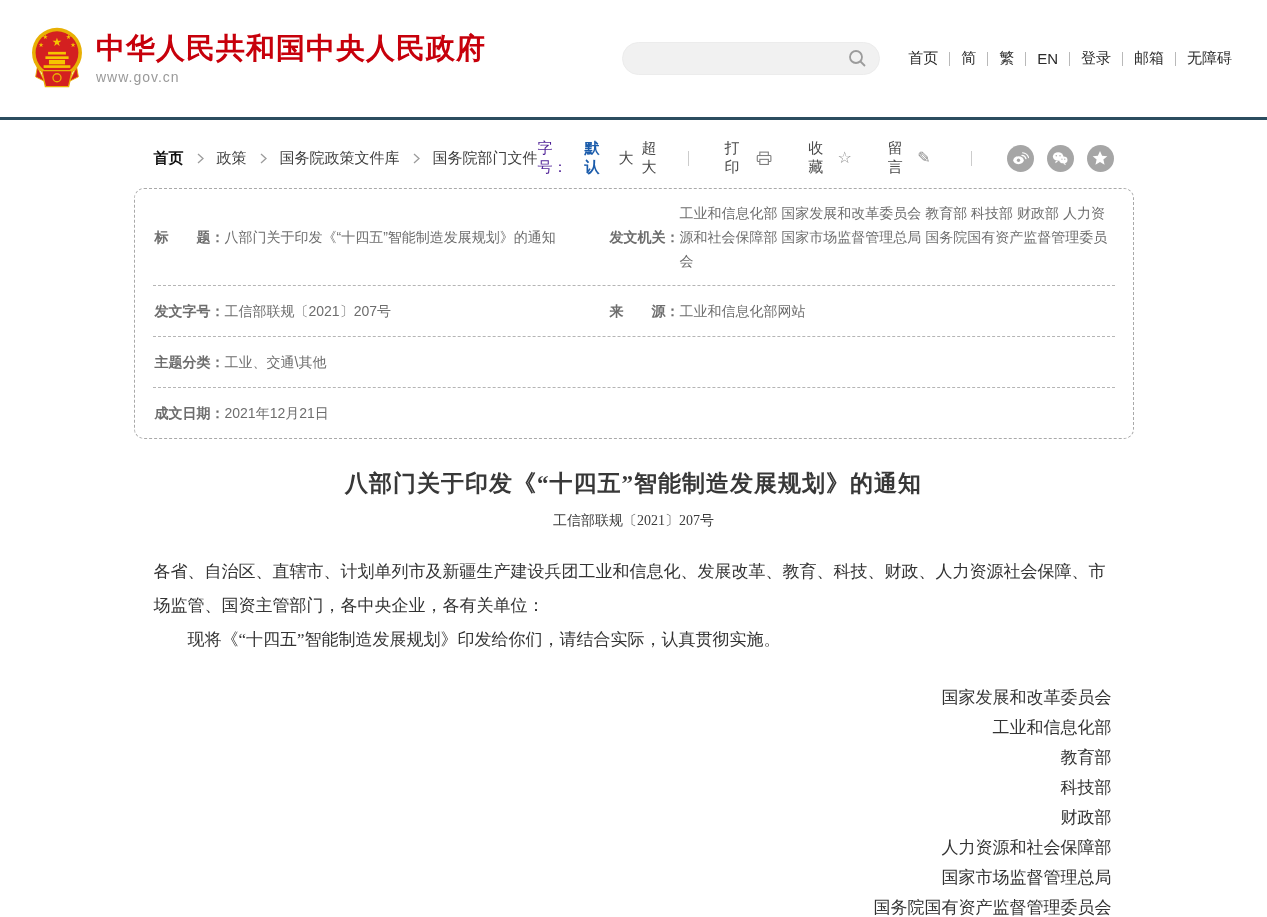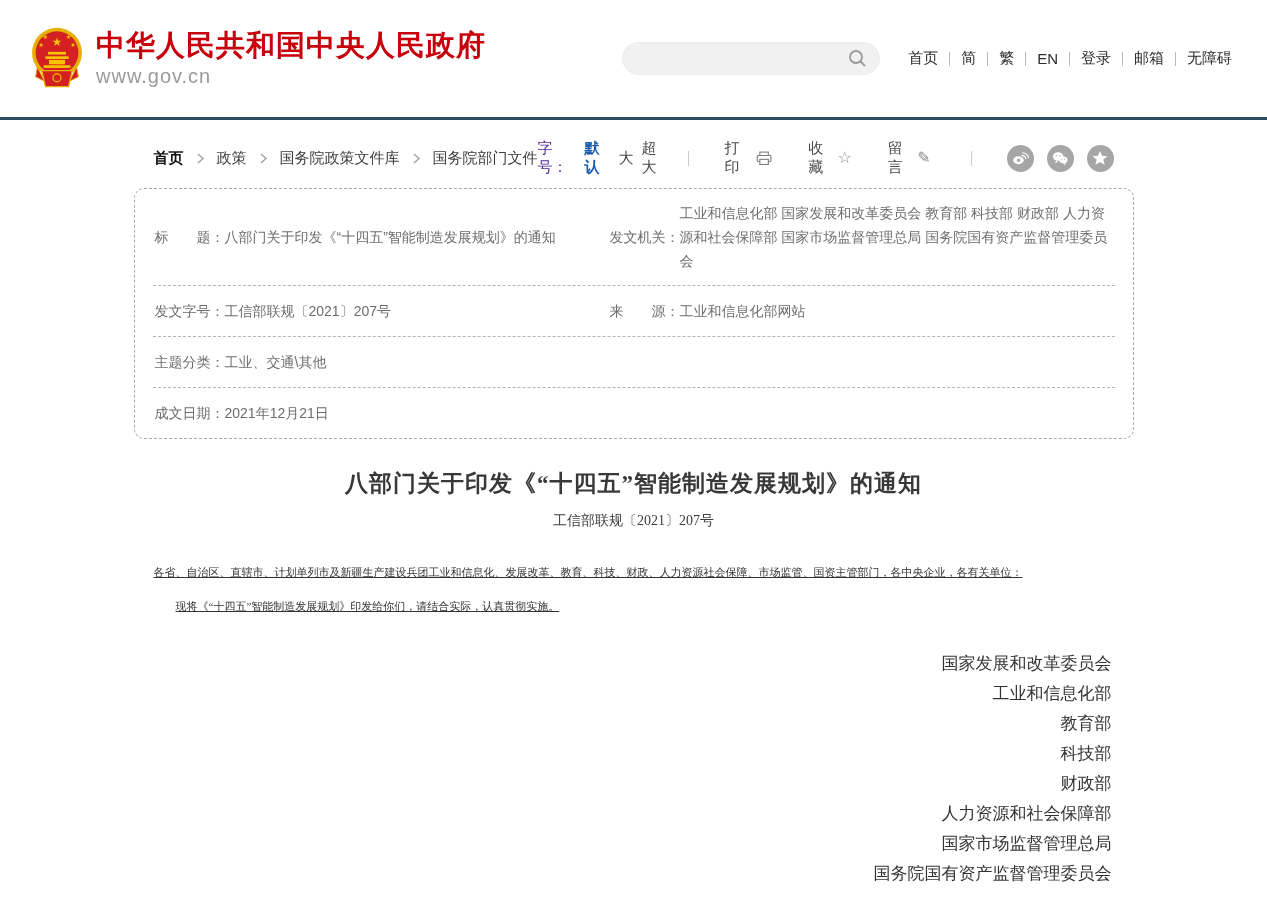--- a/index.html
+++ b/index.html
@@ -8,21 +8,21 @@
     width:1267px; height:917px; overflow:hidden;
     font-family:"Liberation Sans", sans-serif; color:#333;
   }
   
   .site-header {
     height:117px; display:flex; align-items:center; padding:0 24px 0 30px;
   }
   .logo-block { display:flex; align-items:center; }
   .emblem { width:54px; height:66px; margin-right:12px; }
   .site-title { color:#c7000b; font-size:29px; font-weight:bold; letter-spacing:1px; line-height:1.15; }
-  .site-url { color:#9a9a9a; font-size:20px; letter-spacing:1px; margin-top:3px; }
+  .site-url { color:#9a9a9a; font-size:14px; letter-spacing:1px; margin-top:3px; }
   .header-spacer { flex:1; }
   .search-box {
     width:258px; height:33px; background:#f1f1f1; border:1px solid #ececec;
     border-radius:17px; display:flex; align-items:center; padding:0 12px 0 16px; margin-right:17px;
   }
   .search-box input {
     flex:1; border:none; outline:none; background:transparent; font-size:14px; color:#333;
   }
   .top-nav { display:flex; align-items:center; font-size:15px; color:#2b2b2b; }
   .top-nav a { color:#2b2b2b; text-decoration:none; padding:0 11px; cursor:pointer; white-space:nowrap; }
@@ -60,30 +60,30 @@
   .meta-box {
     margin-top:11px; border:1px dashed #a9a9a9; border-radius:10px; padding:0 18px;
     color:#6d6d6d; font-size:14px;
   }
   .meta-row { display:flex; align-items:center; border-bottom:1px dashed #b5b5b5; padding:13px 0; line-height:24px; }
   .meta-row.tall { padding:12px 0; }
   .meta-row:last-child { border-bottom:none; }
   .meta-cell { display:flex; align-items:center; }
   .meta-cell.left { flex:0 0 47.5%; padding-left:2px; }
   .meta-cell.right { flex:1; }
-  .meta-label { white-space:pre; flex-shrink:0; }
+  .meta-label { white-space:pre; flex-shrink:0;font-weight:bold; }
   .meta-value { flex:1; }
 
   
   .doc-title {
     margin-top:29px; text-align:center; font-family:"Liberation Serif", serif;
     font-size:23px; font-weight:bold; color:#383838; letter-spacing:1px;
   }
   .doc-number { margin-top:13px; text-align:center; font-family:"Liberation Serif", serif; font-size:14px; color:#3c3c3c; }
-  .doc-body { margin-top:25px; padding:0 20px; font-family:"Liberation Serif", serif; font-size:11px; line-height:34px; color:#333;text-decoration:underline; }
+  .doc-body { margin-top:25px; padding:0 20px; font-family:"Liberation Serif", serif; font-size:17px; line-height:34px; color:#333; }
   .doc-body p.indent { text-indent:2em; margin-top:0; }
   .signatures {
     margin-top:26px; padding-right:22px; text-align:right;
     font-family:"Liberation Serif", serif; font-size:17px; line-height:30px; color:#333;
   }
 </style>
 </head>
 <body>
 
 <div class="site-header">

